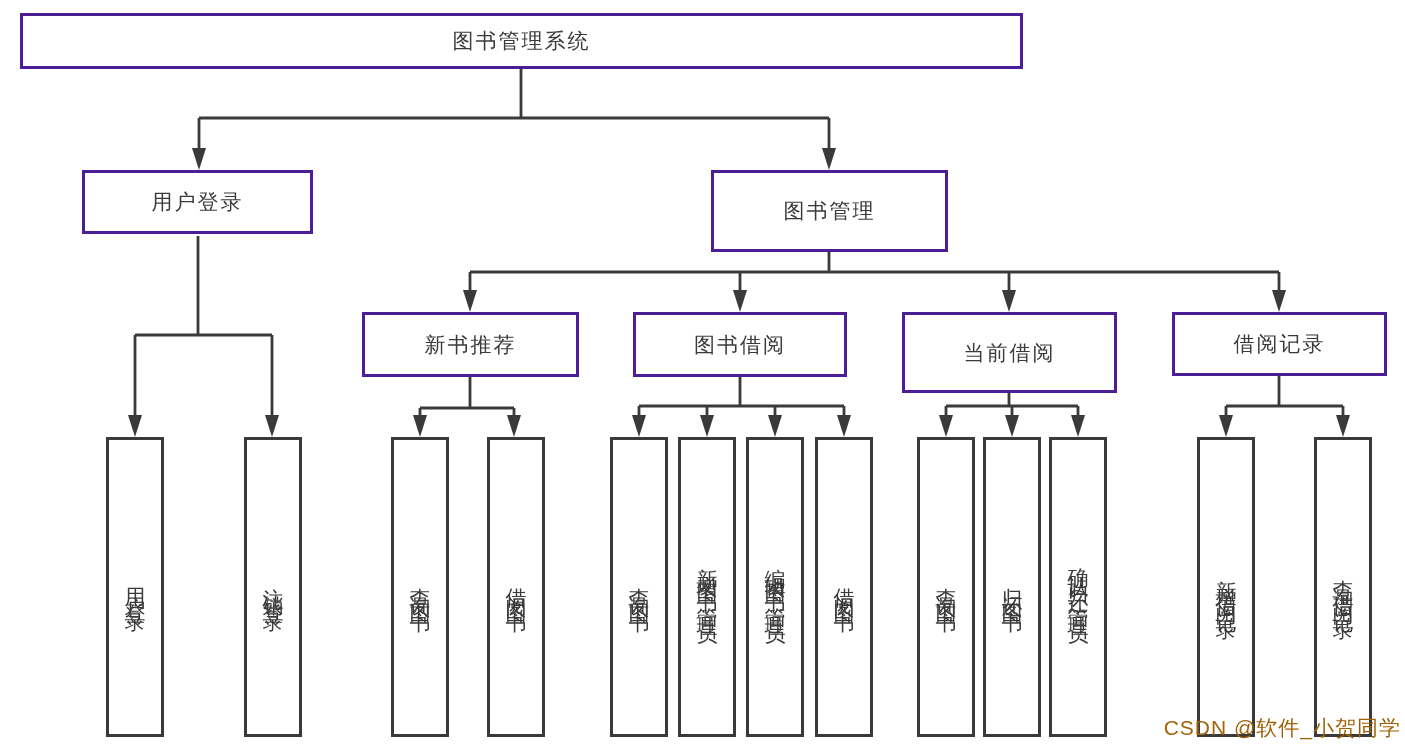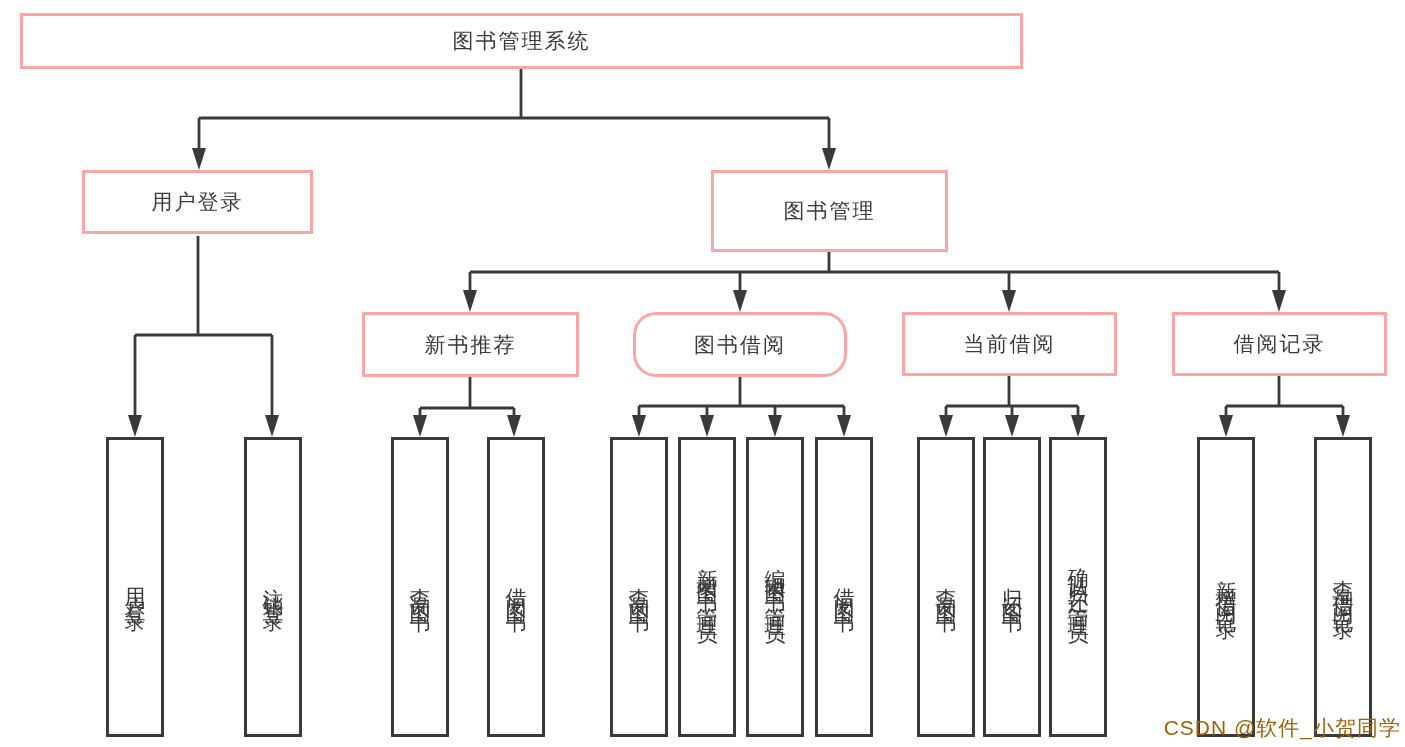--- a/index.html
+++ b/index.html
@@ -18,21 +18,21 @@
   }
   #wires {
     position: absolute;
     left: 0; top: 0;
     width: 1405px;
     height: 747px;
   }
   .node {
     position: absolute;
     box-sizing: border-box;
-    border: 3px solid #fca5a5;
+    border: 3px solid #4c1d95;
     background: #ffffff;
     display: flex;
     align-items: center;
     justify-content: center;
     font-size: 21px;
     letter-spacing: 2px;
     color: #3a3a3a;
     white-space: nowrap;
     z-index: 2;
   }
@@ -100,22 +100,22 @@
       <polygon points="1336,415 1350,415 1343,437"></polygon>
     </g>
   </svg>
 
   <div class="node" style="left:20px; top:13px; width:1003px; height:56px;">图书管理系统</div>
 
   <div class="node" style="left:82px; top:170px; width:231px; height:64px;">用户登录</div>
   <div class="node" style="left:711px; top:170px; width:237px; height:82px;">图书管理</div>
 
   <div class="node" style="left:362px; top:312px; width:217px; height:65px;font-family:Liberation Serif, serif;">新书推荐</div>
-  <div class="node" style="left:633px; top:312px; width:214px; height:65px;border-radius:23px;">图书借阅</div>
-  <div class="node" style="left:902px; top:312px; width:215px; height:64px;">当前借阅</div>
+  <div class="node" style="left:633px; top:312px; width:214px; height:65px;">图书借阅</div>
+  <div class="node" style="left:902px; top:312px; width:215px; height:81px;">当前借阅</div>
   <div class="node" style="left:1172px; top:312px; width:215px; height:64px;">借阅记录</div>
 
   <div class="leaf" style="left:106px;">用户登录</div>
   <div class="leaf" style="left:244px;">注销登录</div>
 
   <div class="leaf" style="left:391px;">查询图书</div>
   <div class="leaf" style="left:487px;">借阅图书</div>
 
   <div class="leaf" style="left:610px;">查询图书</div>
   <div class="leaf" style="left:678px;">新增图书（管理员）</div>

